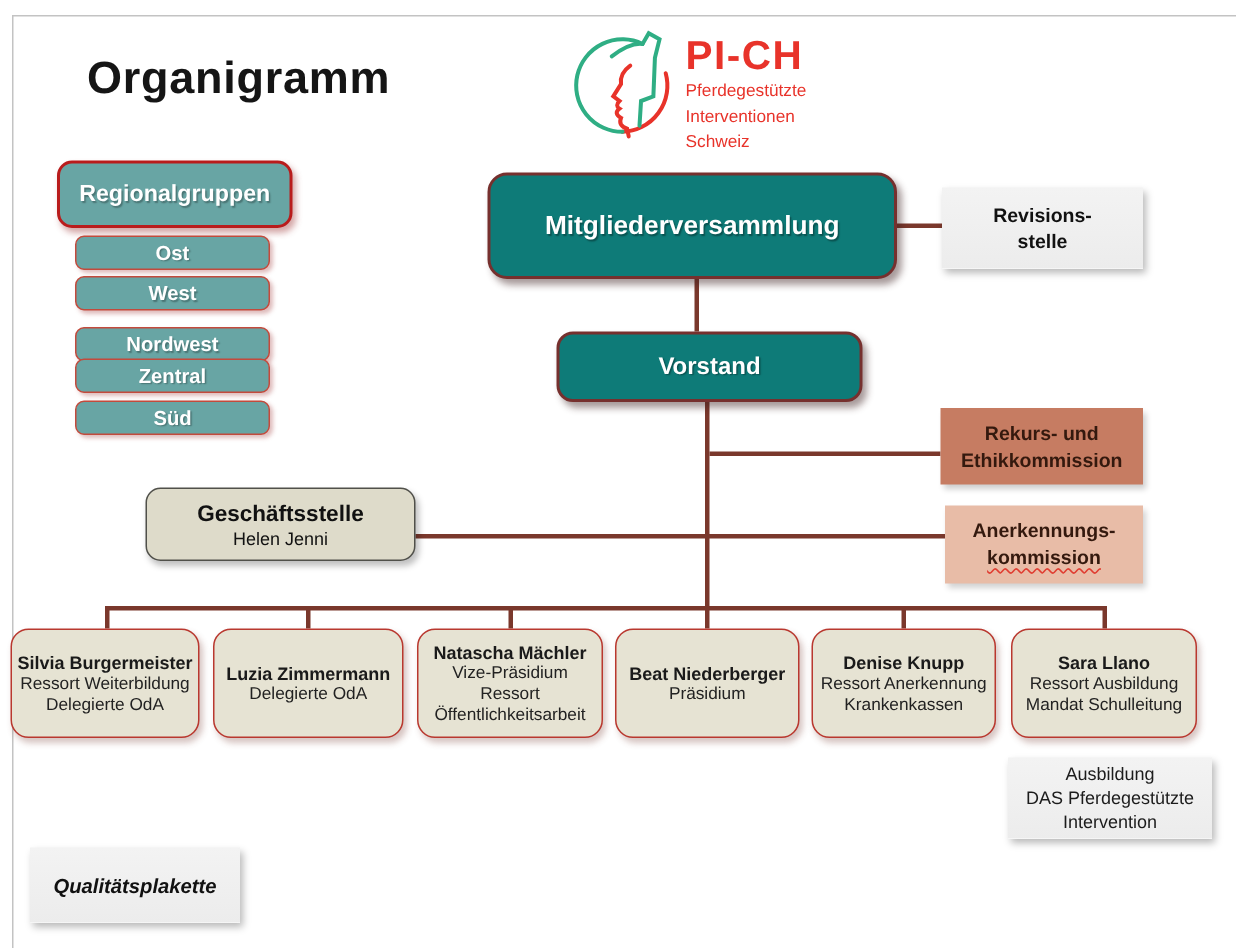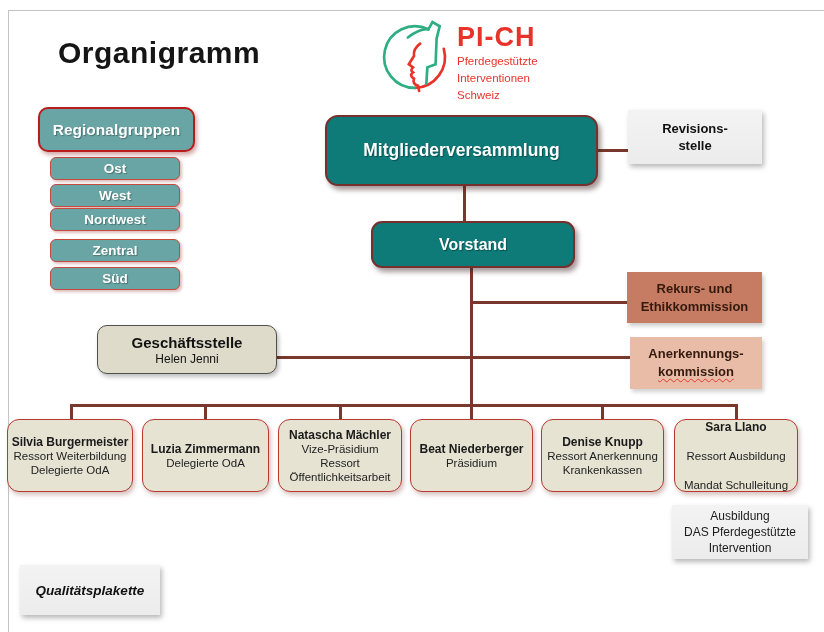--- a/index.html
+++ b/index.html
@@ -85,21 +85,21 @@
 
   <div class="bx teal-small reg-head" style="left:38px;top:107px;width:157px;height:45px;">
     <span>Regionalgruppen</span>
   </div>
   <div class="bx teal-small reg-item" style="top:157px;">
     <span>Ost</span>
   </div>
   <div class="bx teal-small reg-item" style="top:184px;">
     <span>West</span>
   </div>
-  <div class="bx teal-small reg-item" style="top:208px;">
+  <div class="bx teal-small reg-item" style="top:218px;">
     <span>Nordwest</span>
   </div>
   <div class="bx teal-small reg-item" style="top:239px;">
     <span>Zentral</span>
   </div>
   <div class="bx teal-small reg-item" style="top:267px;">
     <span>Süd</span>
   </div>
 
   <div class="conn" style="left:598px;top:149px;width:30px;height:3px;"></div>
@@ -111,21 +111,21 @@
   <div class="conn" style="left:70px;top:404px;width:3px;height:15px;"></div>
   <div class="conn" style="left:204px;top:404px;width:3px;height:15px;"></div>
   <div class="conn" style="left:339px;top:404px;width:3px;height:15px;"></div>
   <div class="conn" style="left:601px;top:404px;width:3px;height:15px;"></div>
   <div class="conn" style="left:735px;top:404px;width:3px;height:15px;"></div>
 
   <div class="bx teal-big" style="left:325px;top:115px;width:273px;height:71px;font-size:17.5px;align-items:center;">
     <span>Mitgliederversammlung</span>
   </div>
 
-  <div class="bx gray" style="left:628px;top:110px;width:134px;height:54px;">
+  <div class="bx gray" style="left:628px;top:125px;width:134px;height:54px;">
     <div class="rev-text">Revisions-</div>
     <div class="rev-text">stelle</div>
   </div>
 
   <div class="bx teal-big" style="left:371px;top:221px;width:204px;height:47px;font-size:16px;border-radius:11px;">
     <span>Vorstand</span>
   </div>
 
   <div class="bx salmon1" style="left:627px;top:272px;width:135px;height:51px;">
     <div>Rekurs- und</div>
@@ -159,21 +159,21 @@
   </div>
   <div class="member" style="left:410px;width:123px;">
     <div class="m-name">Beat Niederberger</div>
     <div class="m-role">Präsidium</div>
   </div>
   <div class="member" style="left:541px;width:123px;">
     <div class="m-name">Denise Knupp</div>
     <div class="m-role">Ressort Anerkennung</div>
     <div class="m-role">Krankenkassen</div>
   </div>
-  <div class="member" style="left:674px;width:124px;gap:15px;">
+  <div class="member" style="left:674px;width:124px;">
     <div class="m-name">Sara Llano</div>
     <div class="m-role">Ressort Ausbildung</div>
     <div class="m-role">Mandat Schulleitung</div>
   </div>
 
   <div class="bx gray" style="left:672px;top:505px;width:136px;height:54px;">
     <div class="ausb-text">Ausbildung</div>
     <div class="ausb-text">DAS Pferdegestützte</div>
     <div class="ausb-text">Intervention</div>
   </div>

